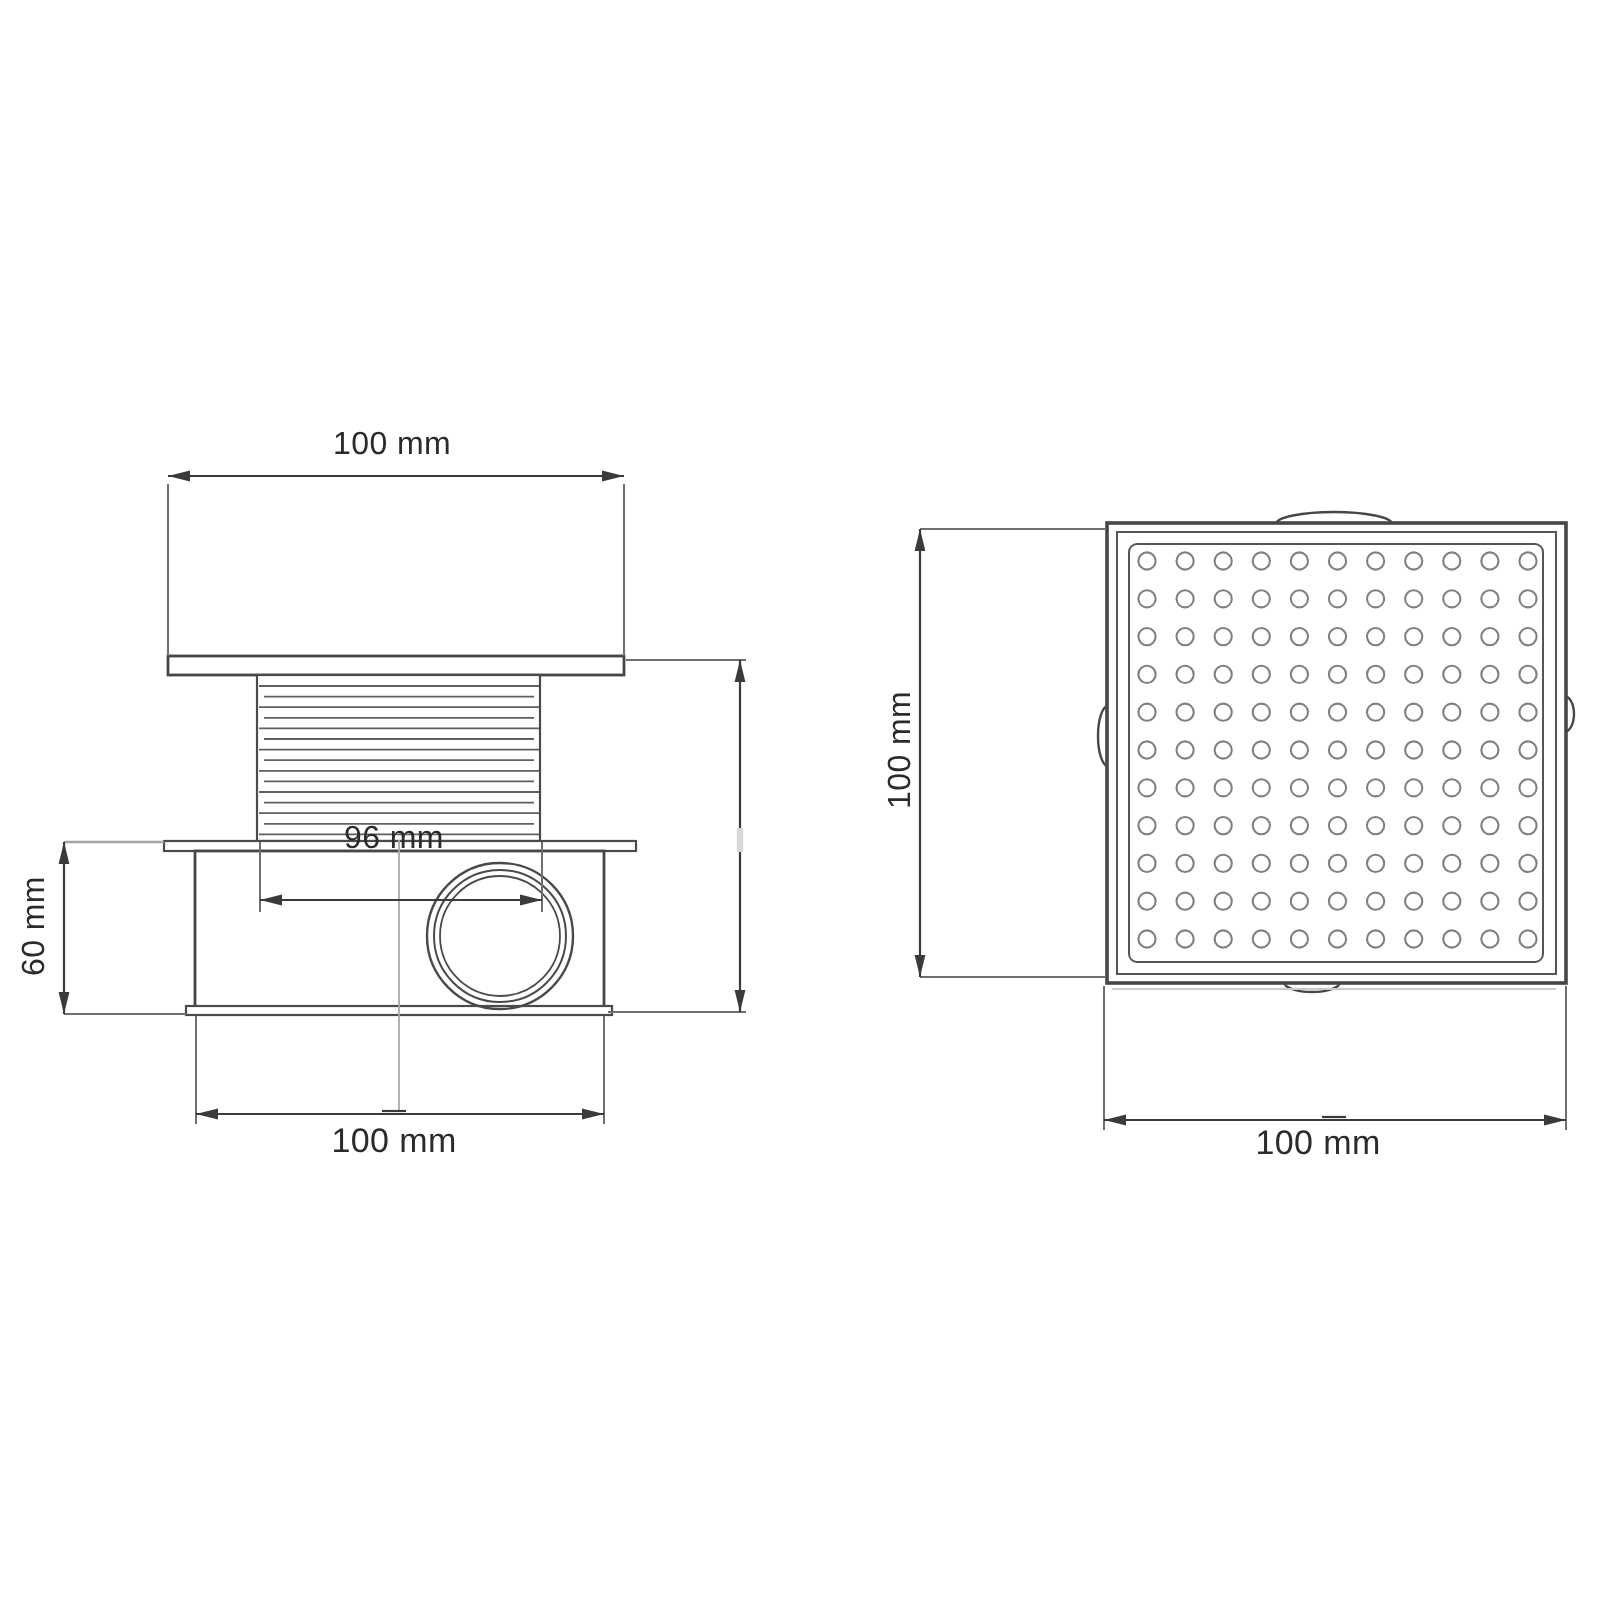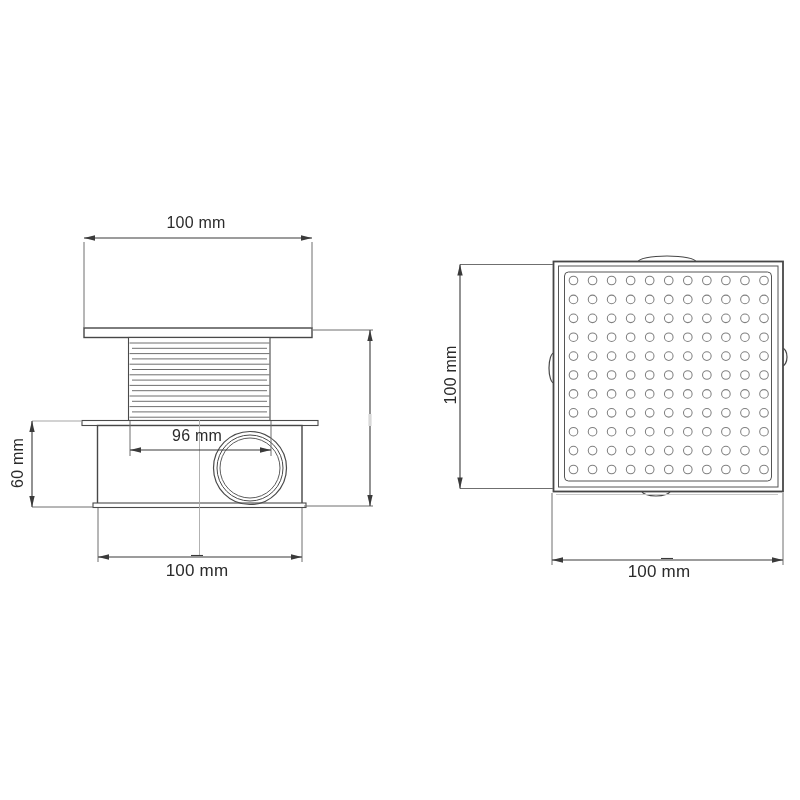--- a/index.html
+++ b/index.html
@@ -262,21 +262,21 @@
       <line x1="783" y1="493" x2="783" y2="565" class="ext"></line>
       <line x1="552" y1="560" x2="783" y2="560" class="dim"></line>
       <polygon points="552,560 563,557.3 563,562.7" class="arr"></polygon>
       <polygon points="783,560 772,557.3 772,562.7" class="arr"></polygon>
       <line x1="661" y1="558.5" x2="673" y2="558.5" class="dim"></line>
     </g>
   </svg>
 
   <div class="lbl" style="left:196px;top:223px">100 mm</div>
 
-  <div class="lbl" style="left:197px;top:436px">96 mm</div>
+  <div class="lbl" style="left:197px;top:420px">96 mm</div>
 
   <div class="lbl vert" style="left:18px;top:463px">60 mm</div>
 
   <div class="lbl big" style="left:197px;top:571px">100 mm</div>
 
   <div class="lbl vert" style="left:451px;top:375px">100 mm</div>
 
   <div class="lbl big" style="left:659px;top:572px">100 mm</div>
 </div>
 

